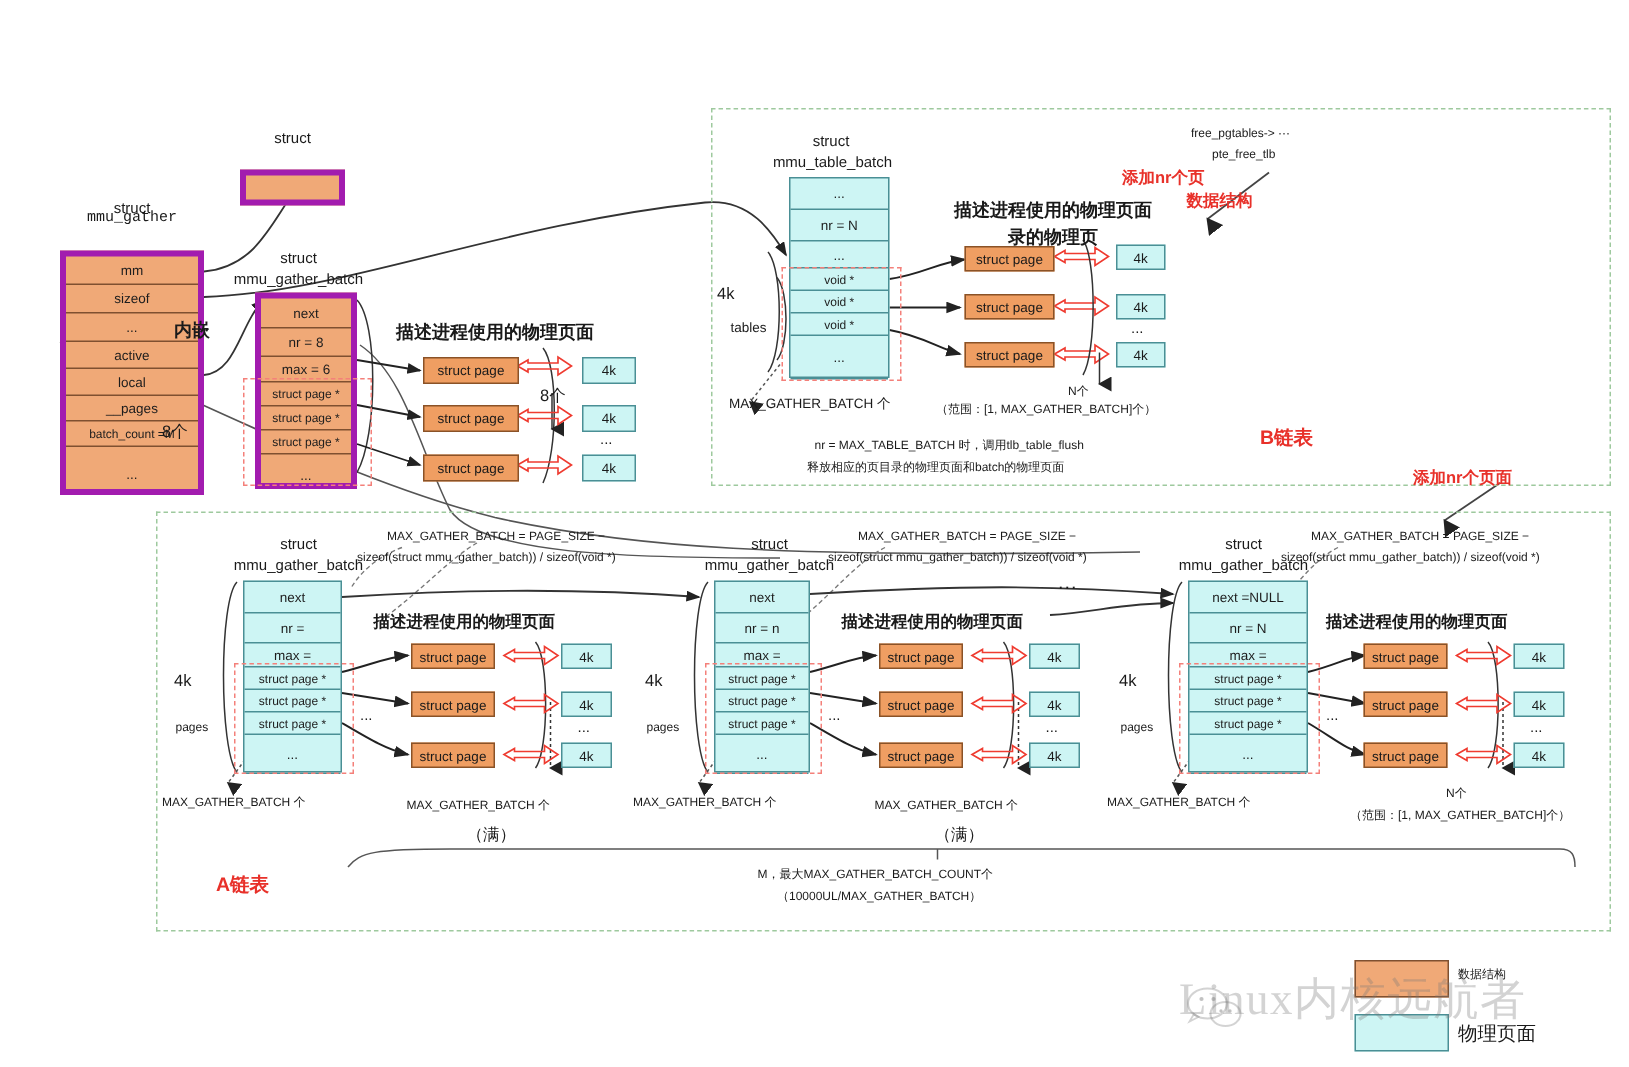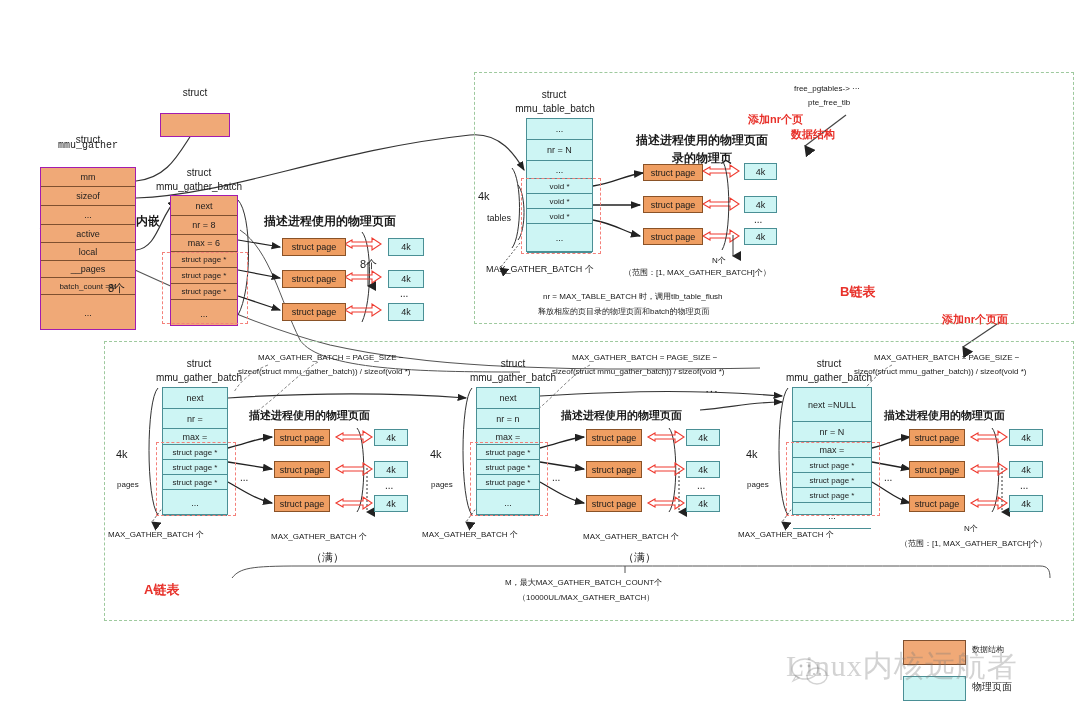--- a/index.html
+++ b/index.html
@@ -1,21 +1,21 @@
 <!DOCTYPE html>
 <html><head>
 <meta charset="utf-8">
 <style>
   html,body{margin:0;padding:0;background:#fff;}
   body{font-family:"Liberation Sans","DejaVu Sans",sans-serif;}
   #canvas{position:relative;width:1086px;height:711px;overflow:hidden;background:#ffffff;}
   #svg-layer{position:absolute;left:0;top:0;width:1086px;height:711px;pointer-events:none;}
 
   
-  .struct-box{position:absolute;border:1px solid #a21caf;box-sizing:border-box;}
+  .struct-box{position:absolute;border:4px solid #a21caf;box-sizing:border-box;}
   .struct-box.orange{background:#f0a977;}
   .struct-box.cyan{background:#cdf5f4;border:1px solid #4a8f95;}
   .cell{border-bottom:1px solid #7f5030;box-sizing:border-box;display:flex;align-items:center;justify-content:center;
         font-size:9px;color:#1d1d1d;white-space:nowrap;}
   .struct-box.cyan .cell{border-bottom:1px solid #4a8f95;}
   .cell:last-child{border-bottom:none;}
 
   
   .node{position:absolute;box-sizing:border-box;display:flex;align-items:center;justify-content:center;
         font-size:9px;white-space:nowrap;}
@@ -181,21 +181,21 @@
     <div class="cell" style="height:19px;">mm</div>
     <div class="cell" style="height:19px;">sizeof</div>
     <div class="cell" style="height:19px;">...</div>
     <div class="cell" style="height:18px;">active</div>
     <div class="cell" style="height:18px;">local</div>
     <div class="cell" style="height:17px;">__pages</div>
     <div class="cell" style="height:17px;font-size:8px;">batch_count =M</div>
     <div class="cell" style="height:36px;">...</div>
   </div>
 
-  <div class="lbl cn" style="left:136px;top:214px;">内嵌</div>
+  <div class="lbl cn" style="left:116px;top:214px;font-family:Liberation Mono, monospace;">内嵌</div>
   <div class="lbl" style="left:108px;top:282px;font-size:11px;">8个</div>
 
   <div class="lbl c" style="left:158px;top:167px;width:82px;">struct</div>
   <div class="lbl c" style="left:148px;top:181px;width:102px;">mmu_gather_batch</div>
   <div class="struct-box orange" style="left:170px;top:195px;width:68px;height:131px;">
     <div class="cell" style="height:20px;">next</div>
     <div class="cell" style="height:19px;">nr = 8</div>
     <div class="cell" style="height:17px;">max = 6</div>
     <div class="cell" style="height:16px;font-size:8px;">struct page *</div>
     <div class="cell" style="height:16px;font-size:8px;">struct page *</div>
@@ -318,21 +318,21 @@
   <div class="lbl" style="left:623px;top:551px;font-size:11px;">（满）</div>
 
   <div class="lbl" style="left:705px;top:383px;font-size:13px;">···</div>
 
   <div class="lbl sm" style="left:874px;top:353px;">MAX_GATHER_BATCH = PAGE_SIZE −</div>
   <div class="lbl sm" style="left:854px;top:367px;">sizeof(struct mmu_gather_batch)) / sizeof(void *)</div>
 
   <div class="lbl c" style="left:788px;top:358px;width:82px;">struct</div>
   <div class="lbl c" style="left:778px;top:372px;width:102px;">mmu_gather_batch</div>
   <div class="struct-box cyan" style="left:792px;top:387px;width:80px;height:128px;">
-    <div class="cell" style="height:34px;">next =NULL</div>
+    <div class="cell" style="height:21px;">next =NULL</div>
     <div class="cell" style="height:20px;">nr = N</div>
     <div class="cell" style="height:16px;">max = </div>
     <div class="cell" style="height:15px;font-size:8px;">struct page *</div>
     <div class="cell" style="height:15px;font-size:8px;">struct page *</div>
     <div class="cell" style="height:15px;font-size:8px;">struct page *</div>
     <div class="cell" style="height:26px;">...</div>
   </div>
   <div class="redgrp" style="left:786px;top:442px;width:94px;height:74px;"></div>
   <div class="lbl" style="left:746px;top:448px;font-size:11px;">4k</div>
   <div class="lbl sm" style="left:747px;top:480px;">pages</div>
@@ -349,21 +349,21 @@
   <div class="lbl sm" style="left:964px;top:524px;">N个</div>
   <div class="lbl sm" style="left:900px;top:539px;">（范围：[1, MAX_GATHER_BATCH]个）</div>
 
   <div class="lbl red" style="left:144px;top:582px;font-size:13px;">A链表</div>
   <div class="lbl sm" style="left:505px;top:578px;">M，最大MAX_GATHER_BATCH_COUNT个</div>
   <div class="lbl sm" style="left:518px;top:593px;">（10000UL/MAX_GATHER_BATCH）</div>
 
   <div class="legend-box o" style="left:903px;top:640px;width:63px;height:25px;"></div>
   <div class="lbl tiny" style="left:972px;top:645px;font-size:8px;">数据结构</div>
   <div class="legend-box c2" style="left:903px;top:676px;width:63px;height:25px;"></div>
-  <div class="lbl tiny" style="left:972px;top:681px;font-size:10px;">物理页面</div>
+  <div class="lbl tiny" style="left:972px;top:681px;font-size:13px;">物理页面</div>
 
   <svg id="wm-icon" viewBox="0 0 40 34">
     <ellipse cx="15" cy="14" rx="13" ry="10" fill="none" stroke="rgba(120,120,120,0.33)" stroke-width="1.4"></ellipse>
     <circle cx="11" cy="11" r="1.4" fill="rgba(120,120,120,0.45)"></circle>
     <circle cx="19" cy="11" r="1.4" fill="rgba(120,120,120,0.45)"></circle>
     <ellipse cx="27" cy="21" rx="10" ry="8" fill="none" stroke="rgba(120,120,120,0.33)" stroke-width="1.4"></ellipse>
     <circle cx="24" cy="19" r="1.1" fill="rgba(120,120,120,0.45)"></circle>
     <circle cx="30" cy="19" r="1.1" fill="rgba(120,120,120,0.45)"></circle>
     <path d="M6,21 L3,26 L9,23 z" fill="none" stroke="rgba(120,120,120,0.33)" stroke-width="1.2"></path>
   </svg>

